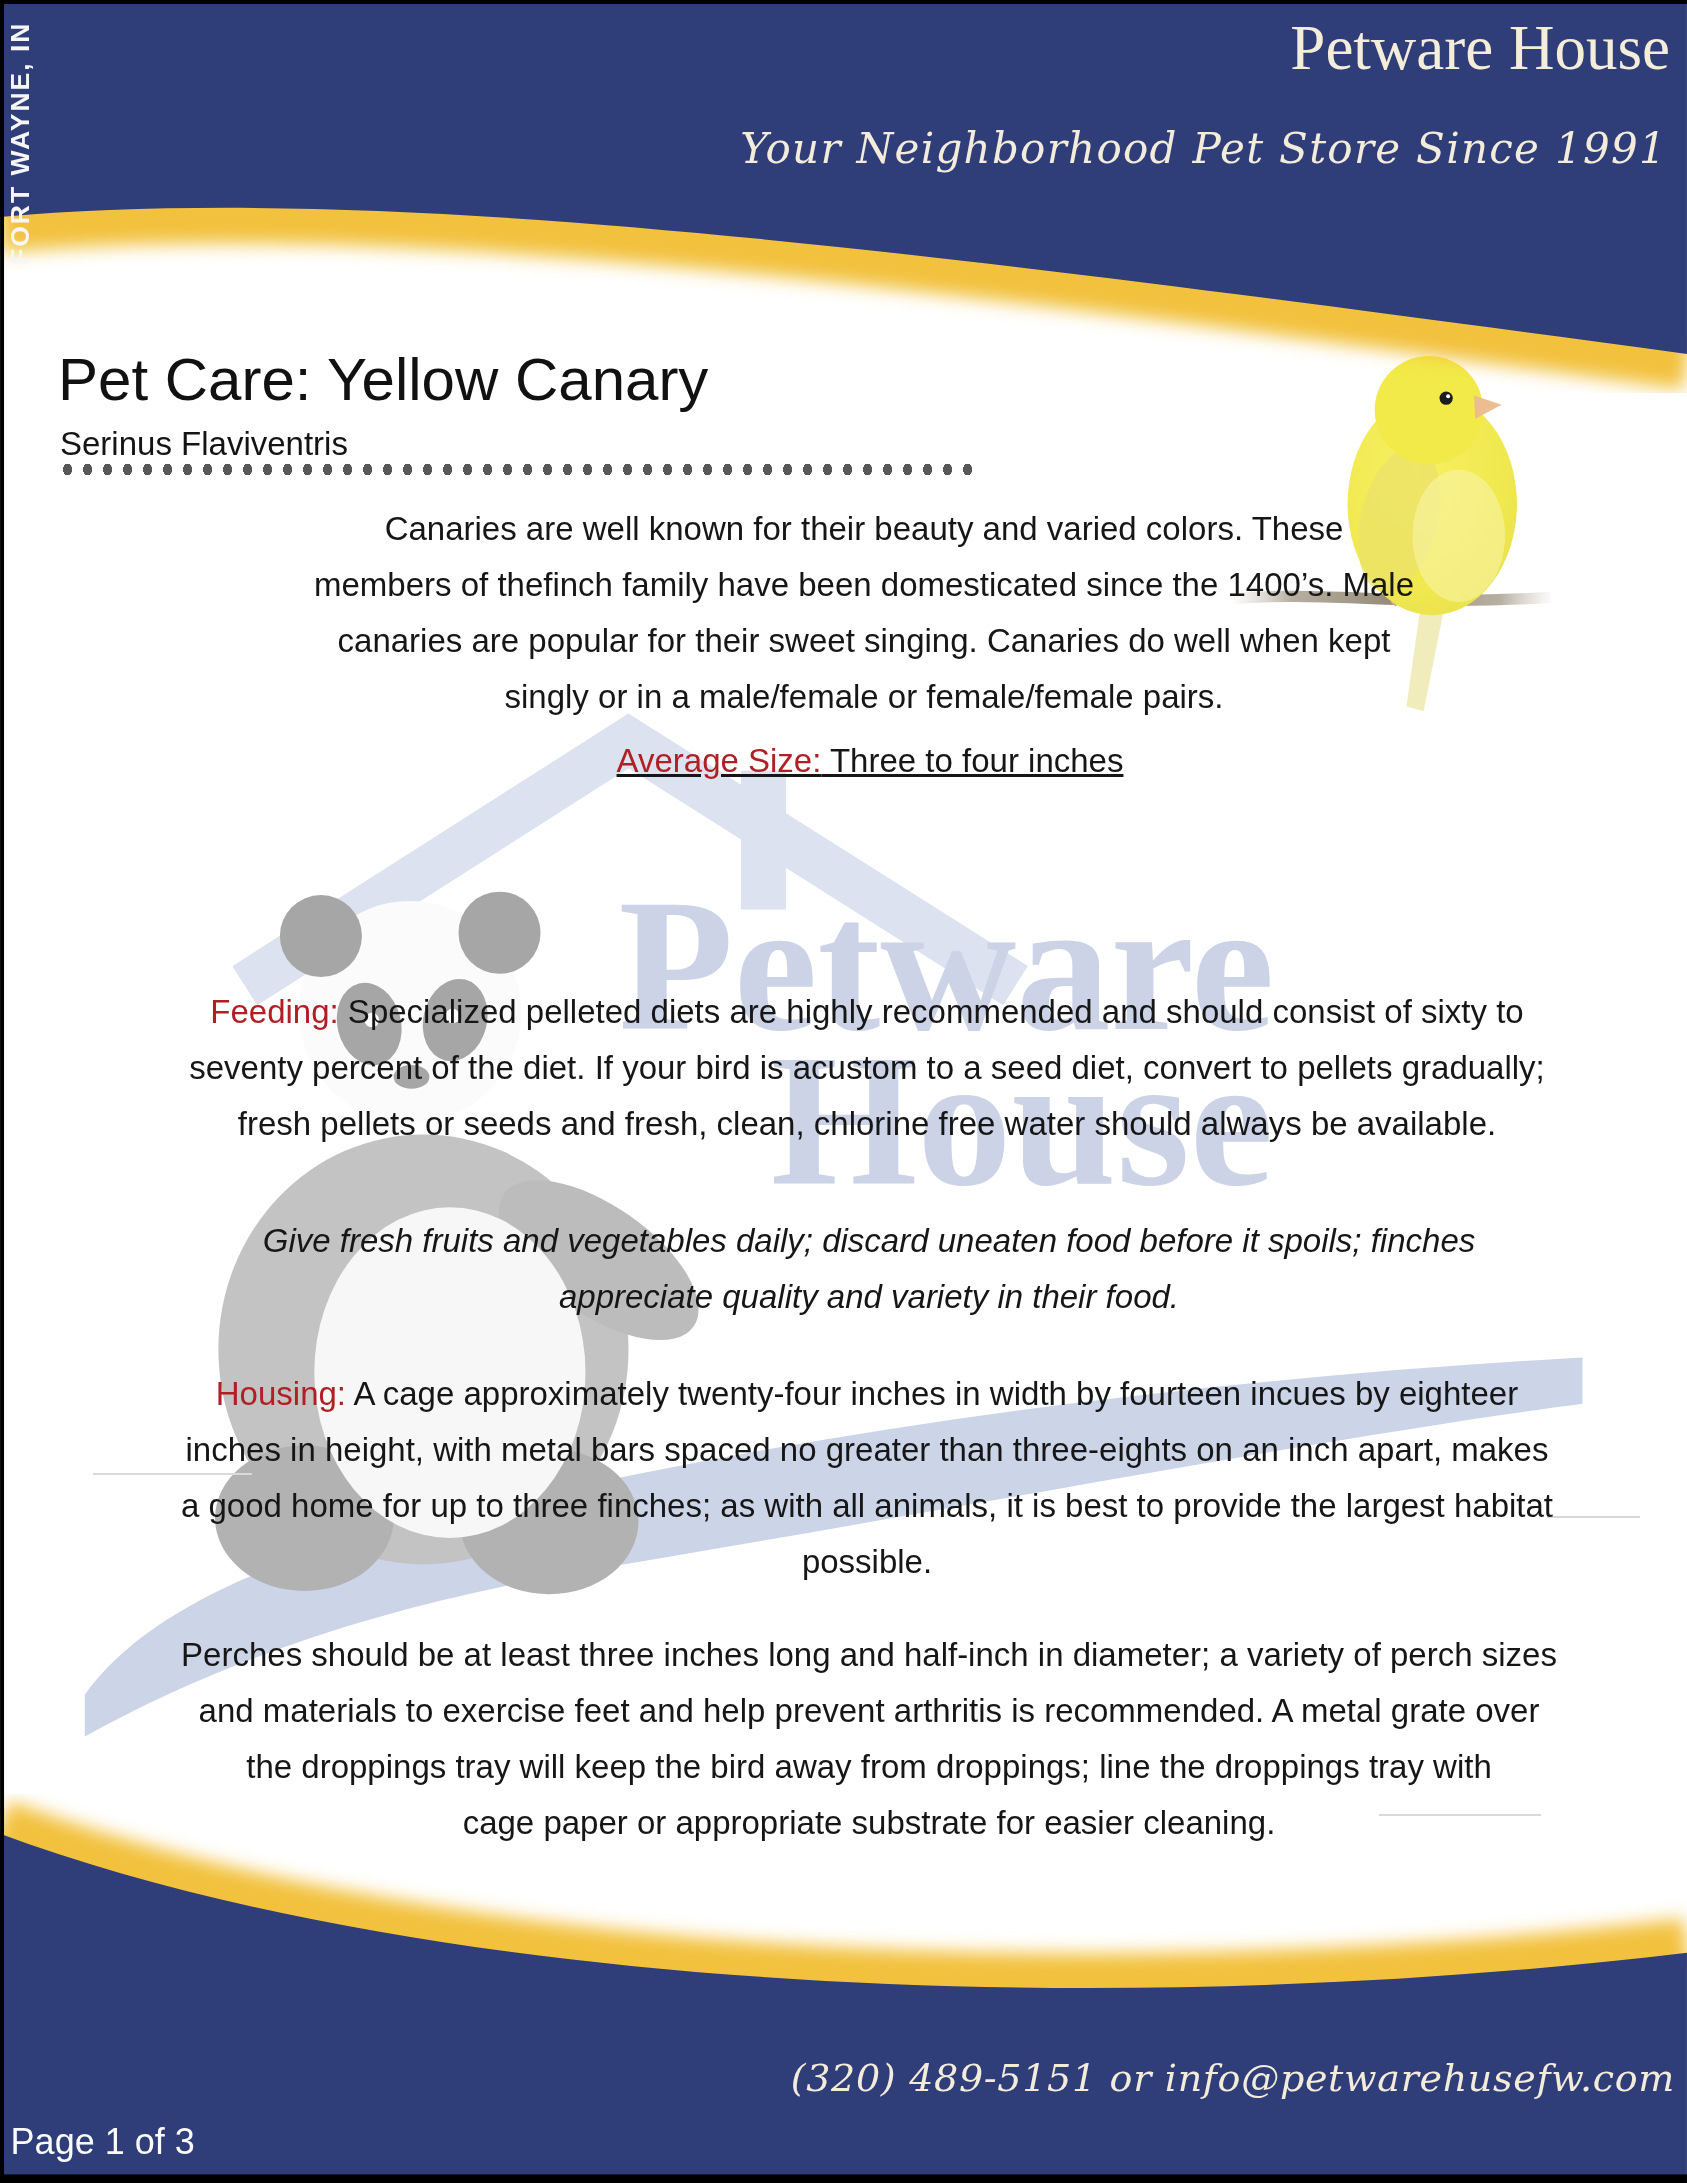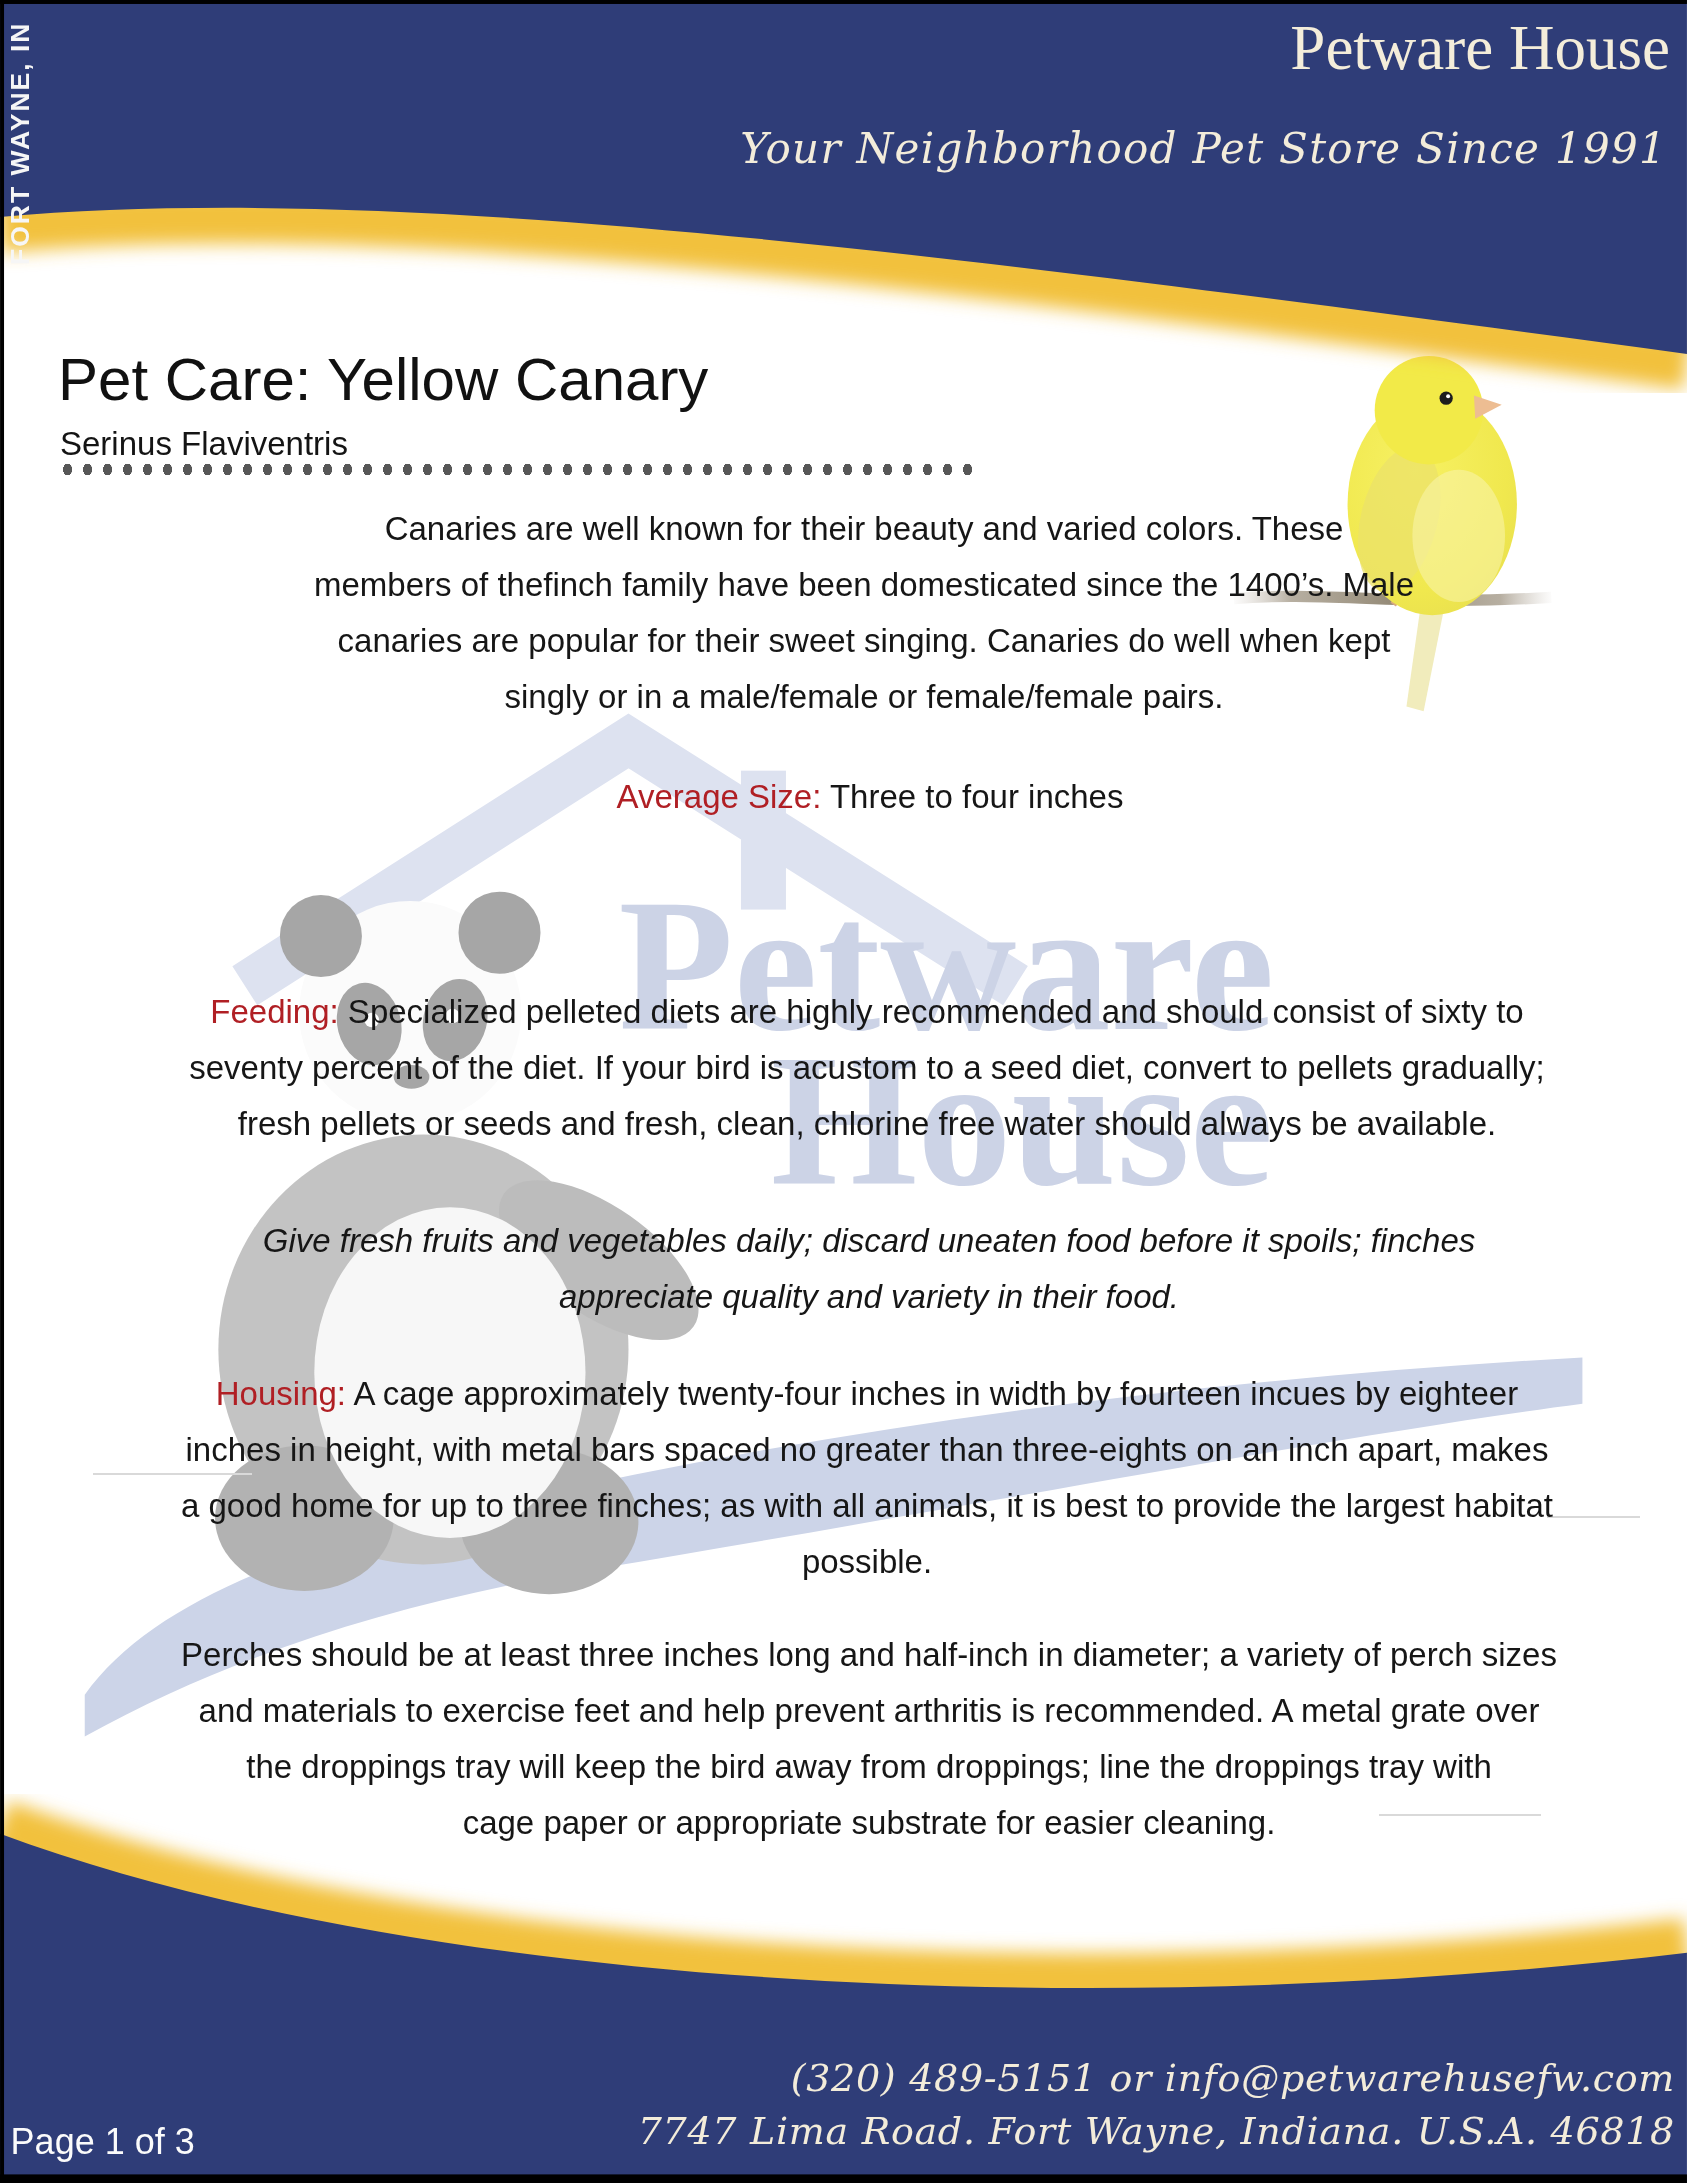--- a/index.html
+++ b/index.html
@@ -9,21 +9,21 @@
   svg.bg{position:absolute;left:0;top:0;z-index:0;}
   .txt{position:absolute;z-index:3;white-space:pre-line;color:#161616;}
   .heading{left:58px;top:348px;font-size:60px;line-height:1.05;letter-spacing:0px;color:#111;}
   .subtitle{left:60px;top:425px;font-size:33px;color:#141414;}
   .dotline{position:absolute;z-index:3;left:61px;top:463px;width:918px;height:13.2px;
      background-image:radial-gradient(4.6px 6px at 6.6px 6.6px,#575757 97%,transparent 100%);
      background-size:20px 13.2px;background-repeat:repeat-x;}
   .para{font-size:33px;line-height:56px;width:1608px;text-align:center;}
   .lbl{color:#b01f24;}
   .p-intro{left:60px;top:501px;}
-  .p-avg{left:66px;top:769px;}
+  .p-avg{left:66px;top:733px;text-decoration:underline;}
   .p-life{left:66px;top:869px;}
   .p-feed{left:63px;top:984px;}
   .p-fresh{left:65px;top:1213px;font-style:italic;}
   .p-house{left:63px;top:1366px;}
   .p-perch{left:65px;top:1627px;}
   .brand{position:absolute;z-index:3;right:17px;top:17px;font-family:"Liberation Serif","DejaVu Serif",serif;
      font-size:63px;color:#f4edda;line-height:1;}
   .tagline{position:absolute;z-index:3;right:20px;top:126px;font-family:"DejaVu Serif",serif;
      font-style:italic;font-size:42px;color:#f3ecda;letter-spacing:1.3px;line-height:1.1;}
   .vlabel{position:absolute;z-index:3;left:5.3px;top:265px;transform:rotate(-90deg);transform-origin:0 0;
@@ -150,16 +150,15 @@
 and materials to exercise feet and help prevent arthritis is recommended. A metal grate over
 the droppings tray will keep the bird away from droppings; line the droppings tray with
 cage paper or appropriate substrate for easier cleaning.</span></div>
 
   <div class="artifact a1"></div>
   <div class="artifact a2"></div>
   <div class="artifact a3"></div>
 
   <div class="pagenum">Page 1 of 3</div>
   <div class="contact l1">(320) 489-5151 or info@petwarehusefw.com</div>
-  <div class="contact l2">7747 Lima Road. Fort Wayne, Indiana. U.S.A. 46818</div>
 
 </div>
 
 
 </body></html>

